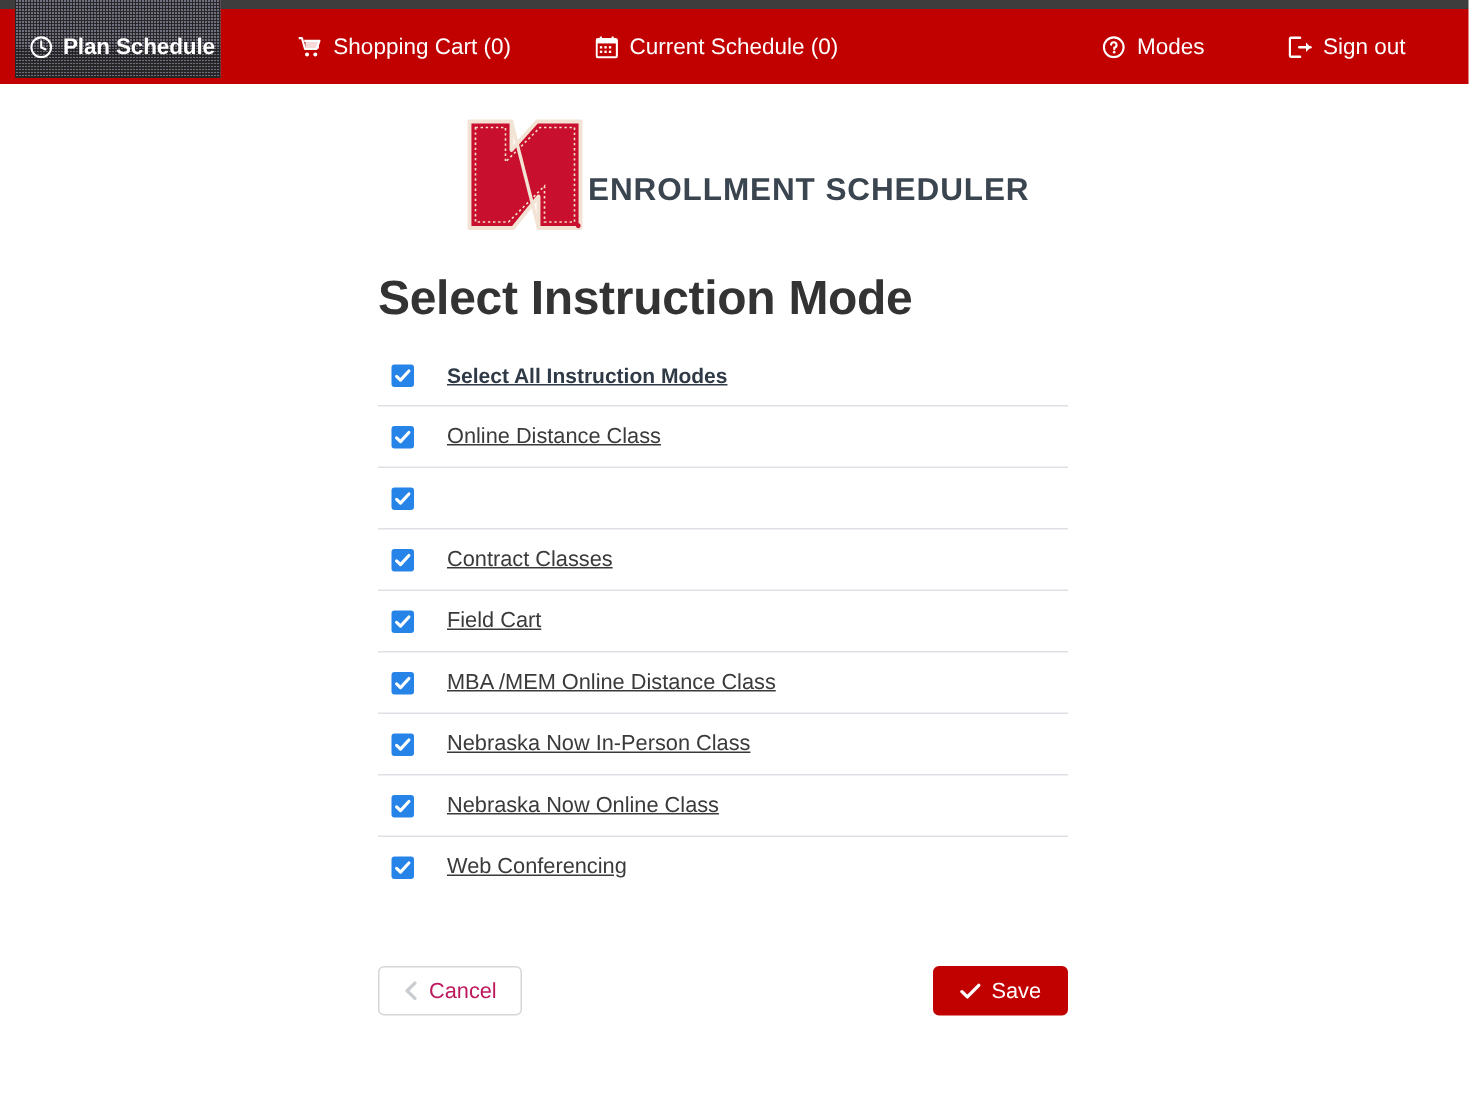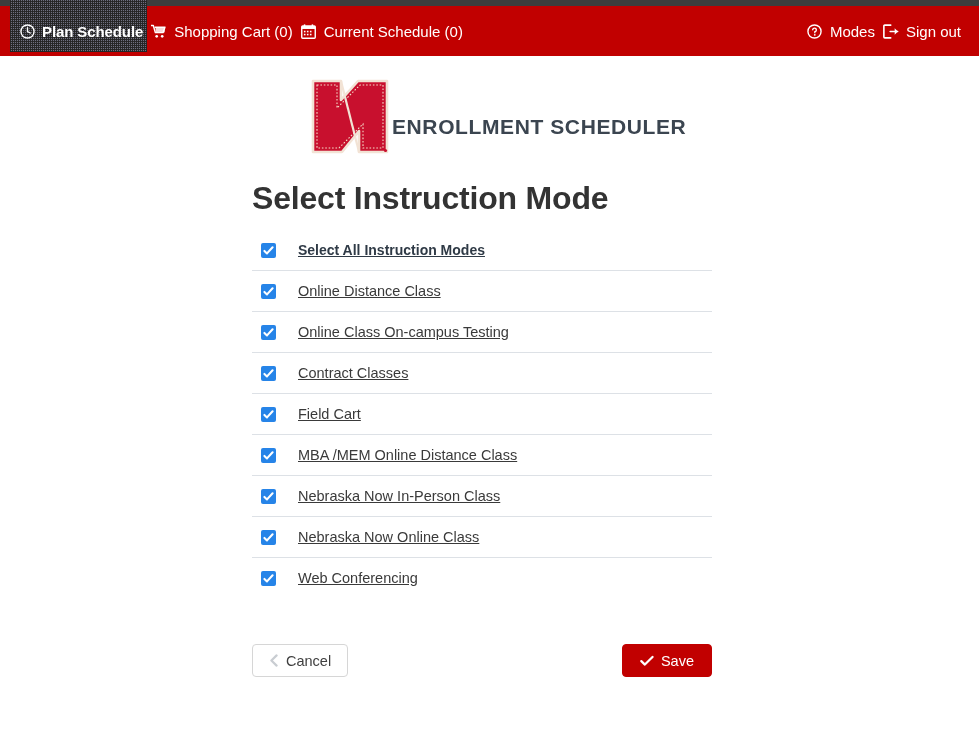--- a/index.html
+++ b/index.html
@@ -44,21 +44,21 @@
     position: absolute;
     right: 14px; top: 0;
     height: 50px;
     display: flex;
     align-items: stretch;
   }
   .nav-item {
     display: flex;
     align-items: center;
     gap: 7px;
-    padding: 0 4px;
+    padding: 0 28px;
     color: #ffffff;
     font-size: 15px;
     line-height: 1;
     white-space: nowrap;
     cursor: pointer;
     text-decoration: none;
     position: relative;
   }
   .nav-item.first { padding-left: 19px; }
 
@@ -196,21 +196,21 @@
     font-size: 14.5px;
     border-radius: 4px;
     cursor: pointer;
     white-space: nowrap;
   }
   .btn-cancel {
     left: 0;
     padding: 0 16px;
     background: #ffffff;
     border: 1px solid #d6d6d6;
-    color: #404040;
+    color: #be185d;
     text-align: center;
   }
   .btn-cancel .chev {
     color: #c9cdd2;
     font-size: 13px;
     line-height: 1;
     display: inline-flex;
     align-items: center;
   }
   .btn-save {
@@ -338,21 +338,20 @@
     </span>
     <span class="mode-label">Online Distance Class</span>
   </div>
 
   <div class="mode-row">
     <span class="cbox">
       <svg width="13" height="13" viewBox="0 0 13 13">
           <path d="M2.4 6.9 L5 9.4 L10.6 3.3" fill="none" stroke="#ffffff" stroke-width="2.1" stroke-linecap="round" stroke-linejoin="round"></path>
         </svg>
     </span>
-    <span class="mode-label">Online Class On-campus Testing</span>
   </div>
 
   <div class="mode-row">
     <span class="cbox">
       <svg width="13" height="13" viewBox="0 0 13 13">
           <path d="M2.4 6.9 L5 9.4 L10.6 3.3" fill="none" stroke="#ffffff" stroke-width="2.1" stroke-linecap="round" stroke-linejoin="round"></path>
         </svg>
     </span>
     <span class="mode-label">Contract Classes</span>
   </div>

